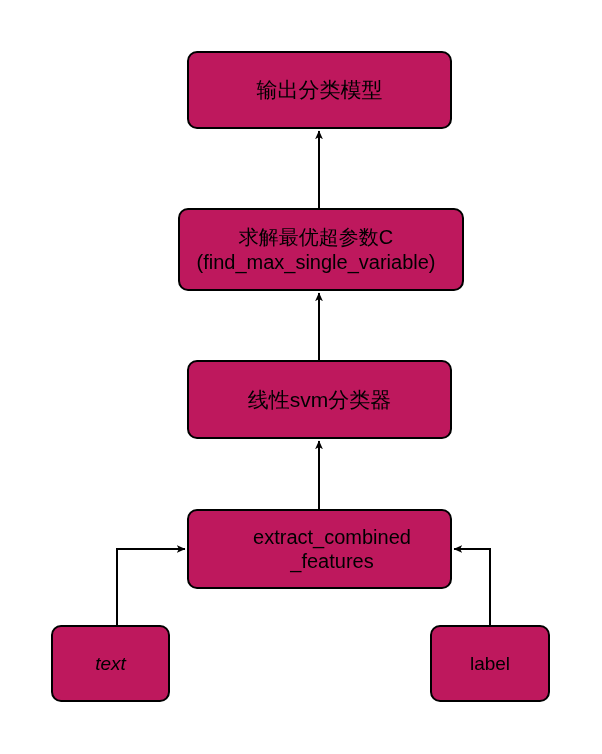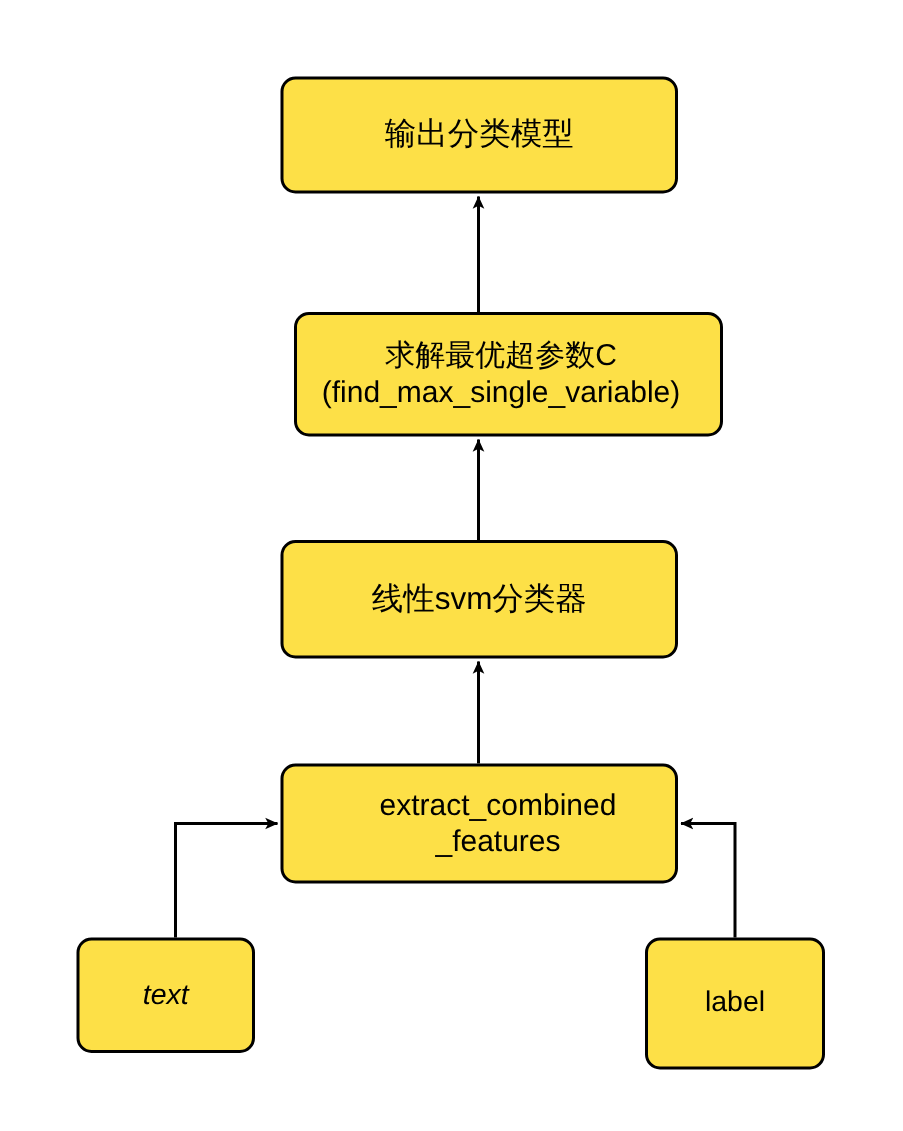--- a/index.html
+++ b/index.html
@@ -18,21 +18,21 @@
   .edges {
     position: absolute;
     left: 0;
     top: 0;
     width: 602px;
     height: 754px;
   }
   .node {
     position: absolute;
     box-sizing: border-box;
-    background: #fde047;
+    background: #be185d;
     border: 2px solid #000000;
     border-radius: 10px;
     display: flex;
     align-items: center;
     justify-content: center;
     text-align: center;
     color: #000000;
     z-index: 2;
   }
   .node .node-label {
@@ -41,21 +41,21 @@
     line-height: 1.22;
     white-space: pre-line;
     color: #000000;
   }
   
   #node-output-model {
     left: 187px; top: 51px; width: 265px; height: 78px;
     font-size: 21px;
   }
   #node-solve-c {
-    left: 196px; top: 208px; width: 286px; height: 83px;
+    left: 178px; top: 208px; width: 286px; height: 83px;
     font-size: 20px;
   }
   #node-solve-c .node-label {
     width: 306px;
     margin-left: -10px;
   }
   #node-linear-svm {
     left: 187px; top: 360px; width: 265px; height: 79px;
     font-size: 21px;
   }
@@ -63,21 +63,21 @@
     left: 187px; top: 509px; width: 265px; height: 80px;
     font-size: 20px;
     padding-left: 25px;
   }
   #node-text {
     left: 51px; top: 625px; width: 119px; height: 77px;
     font-size: 19px;
     font-style: italic;
   }
   #node-label {
-    left: 430px; top: 625px; width: 120px; height: 88px;
+    left: 430px; top: 625px; width: 120px; height: 77px;
     font-size: 19px;
   }
 </style>
 </head>
 <body>
 
 <div id="canvas">
 
   <svg class="edges" viewBox="0 0 602 754" width="602" height="754" xmlns="http://www.w3.org/2000/svg">
     <defs>

